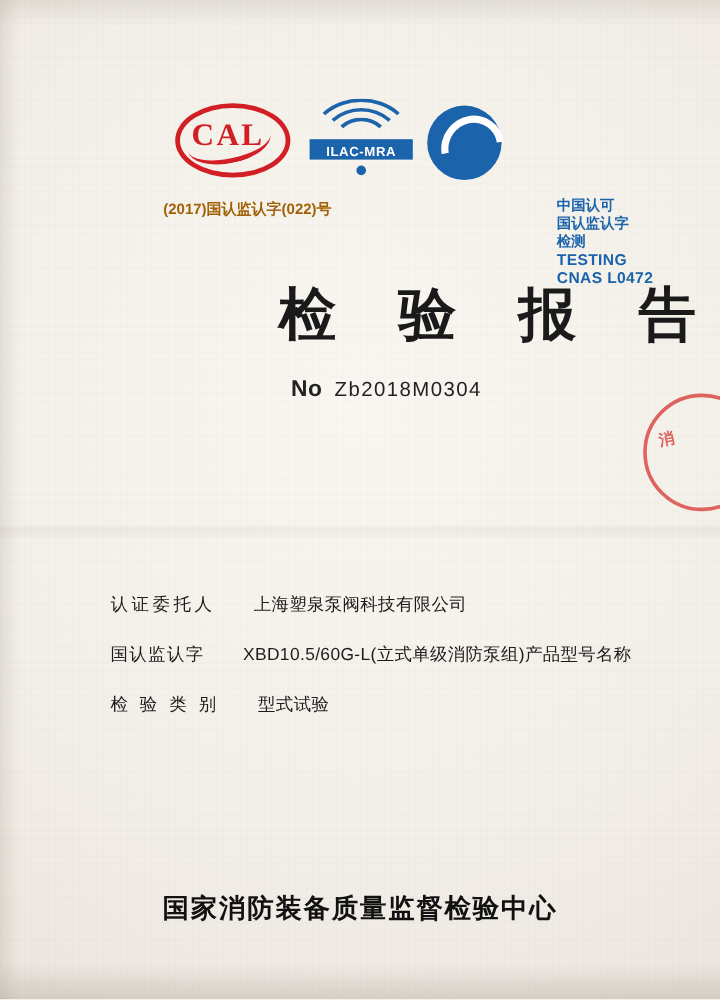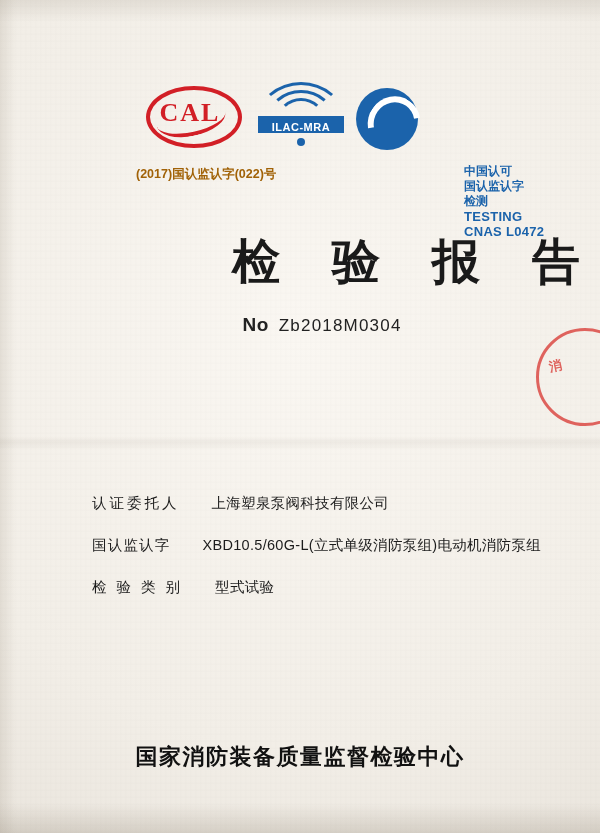--- a/index.html
+++ b/index.html
@@ -393,21 +393,21 @@
     <div class="stamp-text">消</div>
   </div>
 
   <div id="fields">
     <div class="field-row">
       <div class="field-label">认证委托人</div>
       <div class="field-value">上海塑泉泵阀科技有限公司</div>
     </div>
     <div class="field-row">
       <div class="field-label tight">国认监认字</div>
-      <div class="field-value">XBD10.5/60G-L(立式单级消防泵组)电动机消防泵组</div>
+      <div class="field-value">XBD10.5/60G-L(立式单级消防泵组)产品型号名称</div>
     </div>
     <div class="field-row">
       <div class="field-label">检 验 类 别</div>
       <div class="field-value">型式试验</div>
     </div>
   </div>
 
   <div id="issuer">国家消防装备质量监督检验中心</div>
 </div>
 

